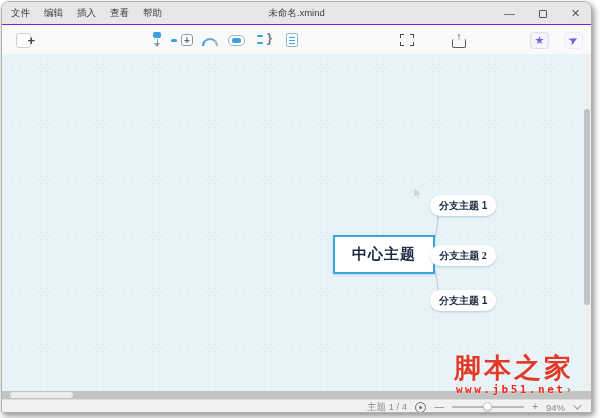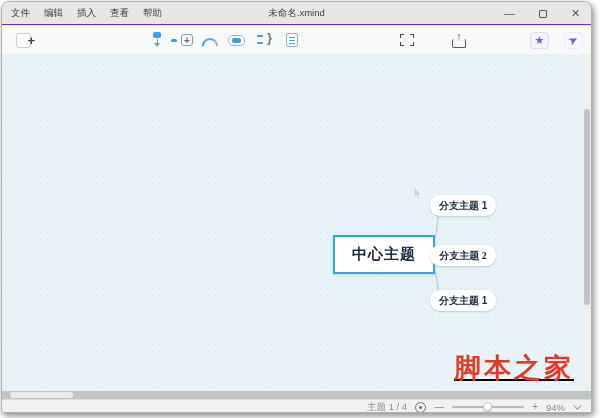--- a/index.html
+++ b/index.html
@@ -133,21 +133,21 @@
       display:flex; align-items:center; justify-content:center; }
   .eye-icon i { display:block; width:3px; height:3px; background:#6f6f6f; border-radius:50%; }
   .zoom-slider { position:relative; width:72px; height:2px; background:#b9b9b9; border-radius:1px; }
   .zoom-slider .knob { position:absolute; left:31px; top:-4px; width:9px; height:9px; background:#fff;
       border:1px solid #c9c9c9; border-radius:50%; box-shadow:0 1px 1px rgba(0,0,0,.2); }
   .zoom-sign { color:#8a8a8a; font-size:10px; line-height:1; }
   .chev { display:inline-block; width:6px; height:6px; border-right:1.4px solid #9a9a9a;
       border-bottom:1.4px solid #9a9a9a; transform:rotate(45deg) translateY(-2px); }
 
   
-  .watermark { position:absolute; left:452px; top:351px; z-index:50; pointer-events:none; text-align:center;text-decoration:underline; }
+  .watermark { position:absolute; left:452px; top:351px; z-index:50; pointer-events:none; text-align:center; }
   .wm-title { font-family:"DejaVu Serif", serif; font-weight:bold; font-size:27px; line-height:30px;
       color:#e23a29; letter-spacing:3px; text-shadow:0 0 2px rgba(255,255,255,.9); }
   .wm-url { font-family:"DejaVu Sans Mono", monospace; font-weight:bold; font-size:11px;
       color:#f32716; letter-spacing:2.5px; text-shadow:0 0 2px rgba(255,255,255,.9); }
   .wm-url .arr { color:#b9584a; letter-spacing:0; }
 </style>
 </head>
 <body>
 
 <div class="window">
@@ -274,15 +274,18 @@
     <span class="zoom-slider">
       <span class="knob"></span>
     </span>
     <span class="zoom-sign">+</span>
     <span>94%</span>
     <span class="chev"></span>
   </div>
 
   <div class="watermark">
     <div class="wm-title">脚本之家</div>
+    <div class="wm-url">
+      <span>www.jb51.net</span><span class="arr">›</span>
+    </div>
   </div>
 
 </div>
 
 </body></html>

